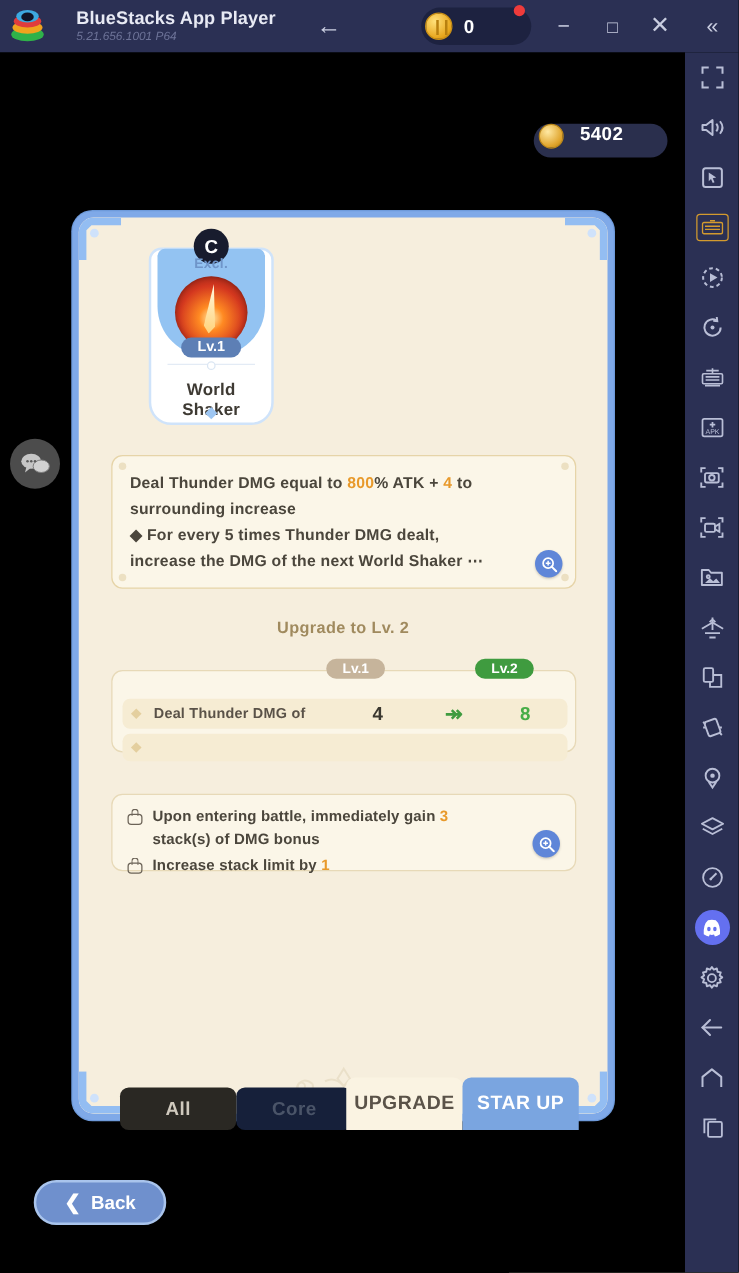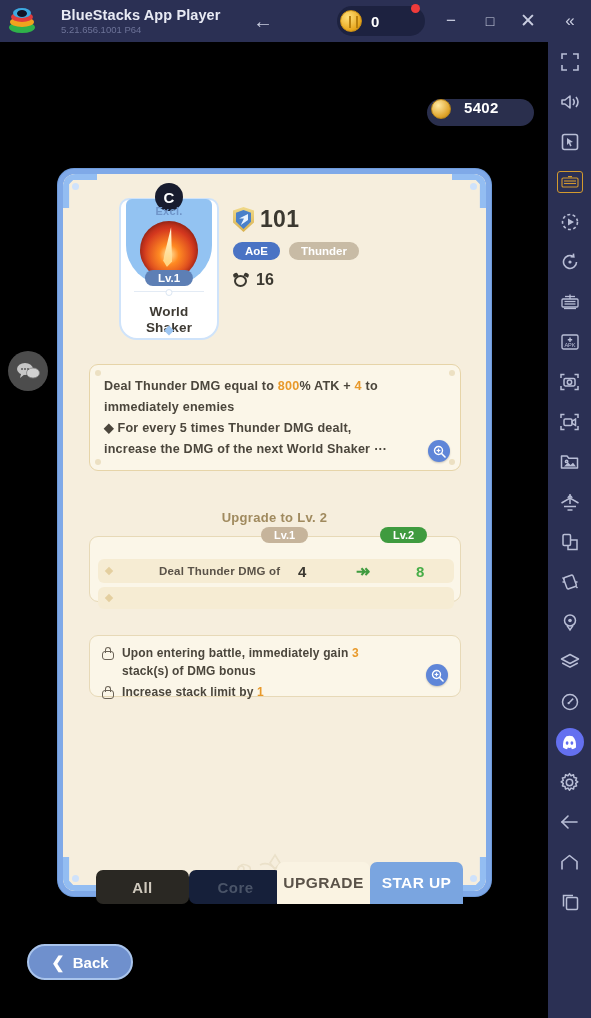--- a/index.html
+++ b/index.html
@@ -23,21 +23,21 @@
   }
   .bs-logo i { position:absolute; border-radius:50%; display:block; }
   .bs-l1 { left:0; top:14px; width:26px; height:11px; background:#2fb24a; border-radius:50% / 60%; }
   .bs-l2 { left:1px; top:9px; width:24px; height:10px; background:#f0a31e; border-radius:50% / 60%; }
   .bs-l3 { left:2px; top:4px; width:22px; height:10px; background:#e03c3c; border-radius:50% / 60%; }
   .bs-l4 { left:4px; top:0px; width:18px; height:10px; background:#3da9e0; border-radius:50% / 60%; }
   .bs-l5 { left:8px; top:2px; width:10px; height:7px; background:#111426; border-radius:50%; }
 
   .bs-title-wrap { display:flex; flex-direction:column; justify-content:center;margin-left:16px; }
   .bs-title { color:#e8eaf4; font-size:14.5px; font-weight:bold; letter-spacing:.1px; line-height:16px; }
-  .bs-ver { color:#6d7398; font-size:9.5px; line-height:12px; margin-top:1px; }
+  .bs-ver { color:#6d7398; font-size:9.5px; line-height:12px; margin-top:1px;font-style:italic; }
 
   .tb-back {
     position:absolute; left:250px; top:9px; width:26px; height:24px;
     color:#c9cde0; font-size:20px; line-height:24px; text-align:center;
   }
   .coin-pill {
     position:absolute; left:337px; top:6px; width:88px; height:30px;
     background:#1d2240; border-radius:15px; display:flex; align-items:center;
   }
   .coin-pill .coin {
@@ -239,38 +239,38 @@
     box-shadow: 0 1px 2px rgba(0,0,0,.2);
   }
   .mag-desc { right:10px; bottom:8px; }
   .mag-promo { right:12px; bottom:10px; }
 
   
   .sec-title {
     position:absolute; left:0; width:100%; text-align:center;
     font-size:13px; font-weight:bold; color:#a08a5e; letter-spacing:.3px;
   }
-  .st-upgrade { top:336px; }
+  .st-upgrade { top:320px; }
   .st-promo { top:439px; }
 
   
   .upg-box {
     position:absolute; left:26px; top:362px; width:372px; height:66px;
     background:#fbf6e8; border:1px solid #e7d9b7; border-radius:9px;
   }
   .lvl-head { position:absolute; top:-10px; display:flex; width:100%; }
   .lvl-chip { position:absolute; font-size:11px; font-weight:bold; color:#fff;
     padding:2px 13px; border-radius:9px; }
   .lvl-chip.a { left:171px; background:#c6b49b; }
   .lvl-chip.b { left:290px; background:#3f9b3f; }
   .upg-row {
     position:absolute; left:8px; width:356px; height:24px; background:#f6ecd3;
     border-radius:6px; display:flex; align-items:center;
   }
-  .upg-row.r1 { top:22px;gap:36px; }
+  .upg-row.r1 { top:22px; }
   .upg-row.r2 { top:50px; height:22px; }
   .row-dia { width:6px;height:6px;background:#e4cf9f; transform:rotate(45deg); margin-left:8px; }
   .upg-label { margin-left:11px; font-size:11.5px; font-weight:bold; color:#5a5248; letter-spacing:.2px;}
   .upg-v1 { position:absolute; left:200px; font-size:15px; font-weight:bold; color:#3b3830; }
   .upg-arrow { position:absolute; left:258px; color:#3f9b3f; font-size:17px; font-weight:bold; }
   .upg-v2 { position:absolute; left:318px; font-size:15px; font-weight:bold; color:#47ad47; }
 
   
   .promo-box {
     position:absolute; left:26px; top:461px; width:372px; height:62px;
@@ -385,55 +385,35 @@
             <div class="lv-chip">Lv.1</div>
           </div>
           <div class="divider"></div>
           <div class="skill-name">
             <div>World</div>
             <div>Shaker</div>
           </div>
           <div class="foot-dia"></div>
         </div>
 
-        <div class="meta">
-          <div class="meta-row1">
-            <div class="shield">
-                <div class="inner"></div>
-              </div>
-            <div class="meta-num">101</div>
-          </div>
-          <div class="tags">
-            <div class="tag tag-aoe">AoE</div>
-            <div class="tag tag-elem">Thunder</div>
-          </div>
-          <div class="meta-row3">
-            <div class="cd-icon">
-              <span class="ear l"></span>
-                <span class="ear r"></span>
-                <span class="ring"></span>
-            </div>
-            <div class="cd-val">16</div>
-          </div>
-        </div>
 
         <div class="nav-arrow nav-left">
           <svg width="16" height="16" viewBox="0 0 16 16">
             <path d="M11 2 L5.5 8 L11 14" fill="none" stroke="#fff" stroke-width="2.4" stroke-linecap="round" stroke-linejoin="round"></path>
             <path d="M12.5 6.4 L13.6 8 L12.5 9.6 L11.4 8 Z" fill="#fff"></path>
           </svg>
         </div>
 
         <div class="desc-box">
           <span class="bcorner bc1"></span>
             <span class="bcorner bc2"></span>
           <span class="bcorner bc3"></span>
             <span class="bcorner bc4"></span>
           <div class="desc-line"><span>Deal Thunder DMG equal to </span><span class="hl-orange">800</span><span>% ATK + </span><span class="hl-orange">4</span><span> to</span></div>
-          <div class="desc-line">immediately enemies</div>
+          <div class="desc-line">surrounding increase</div>
           <div class="desc-line">◆ For every 5 times Thunder DMG dealt,</div>
           <div class="desc-line">increase the DMG of the next World Shaker ⋯</div>
           <div class="mag-btn mag-desc">
             <svg width="13" height="13" viewBox="0 0 13 13">
               <circle cx="5.5" cy="5.5" r="4" fill="none" stroke="#fff" stroke-width="1.4"></circle>
               <line x1="8.3" y1="8.3" x2="12" y2="12" stroke="#fff" stroke-width="1.6" stroke-linecap="round"></line>
               <line x1="3.6" y1="5.5" x2="7.4" y2="5.5" stroke="#fff" stroke-width="1.2"></line>
               <line x1="5.5" y1="3.6" x2="5.5" y2="7.4" stroke="#fff" stroke-width="1.2"></line>
             </svg>
           </div>

